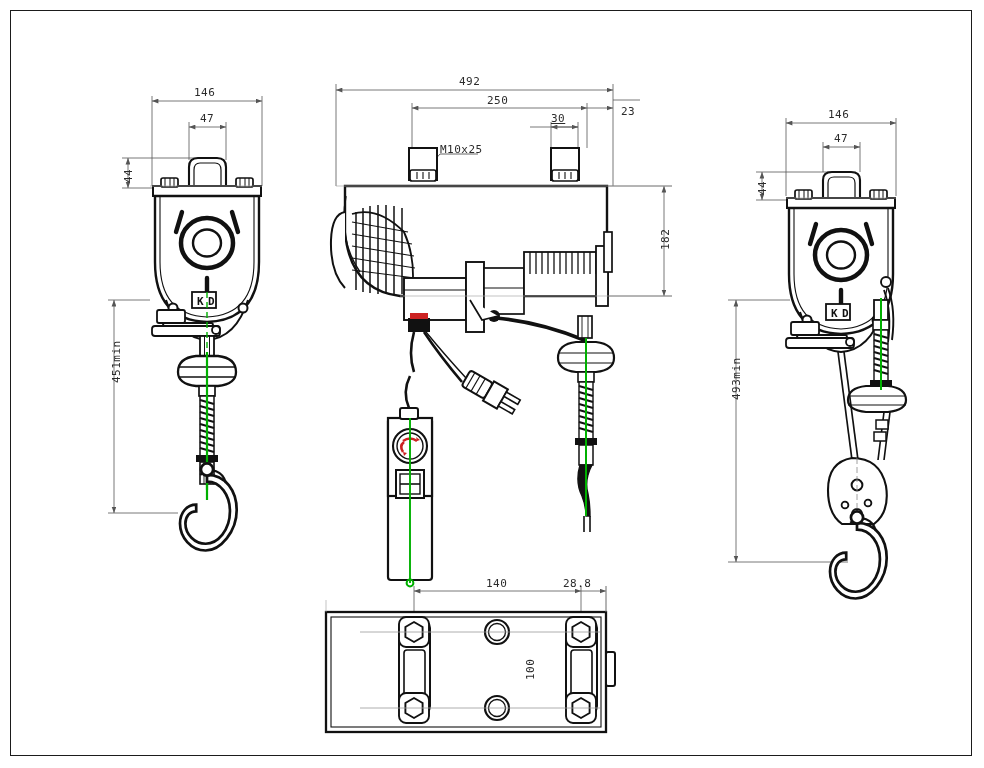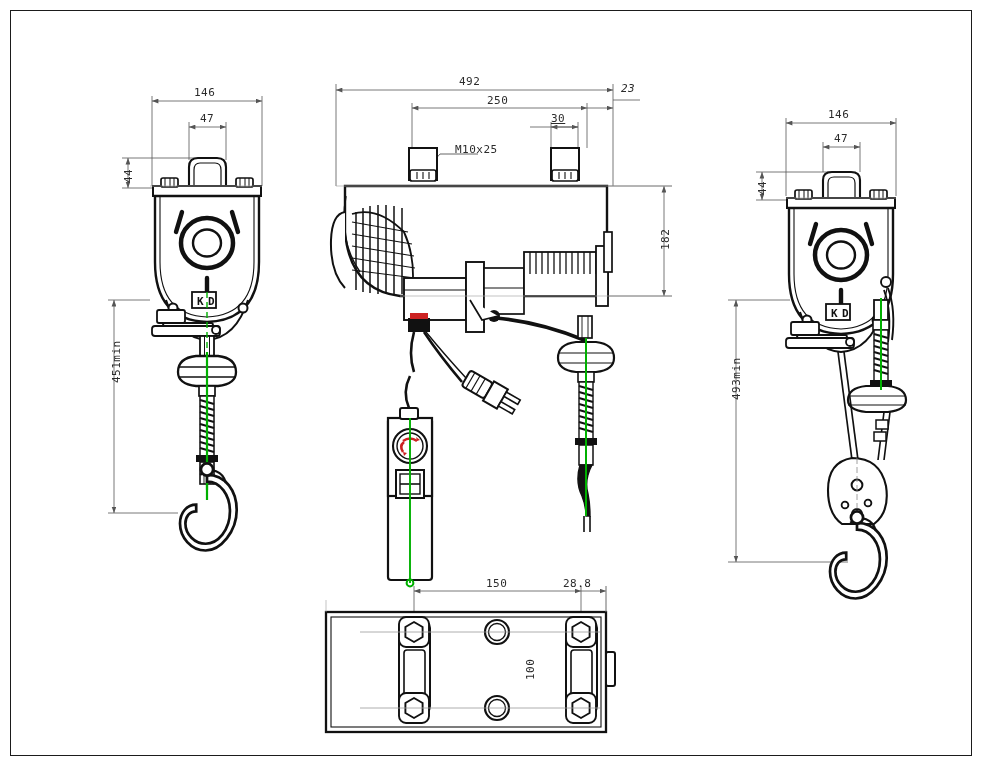--- a/index.html
+++ b/index.html
@@ -479,27 +479,27 @@
     </g>
   </svg>
 
   <div class="lbl" style="left:194px;top:86px;">146</div>
   <div class="lbl" style="left:200px;top:112px;">47</div>
   <div class="lbl rot" style="left:122px;top:183px;">44</div>
   <div class="lbl rot" style="left:110px;top:383px;">451min</div>
 
   <div class="lbl" style="left:459px;top:75px;">492</div>
   <div class="lbl" style="left:487px;top:94px;">250</div>
-  <div class="lbl" style="left:621px;top:82px;font-style:italic;">23</div>
+  <div class="lbl" style="left:621px;top:105px;">23</div>
   <div class="lbl" style="left:551px;top:112px;text-decoration:underline;">30</div>
   <div class="lbl rot" style="left:659px;top:250px;">182</div>
-  <div class="lbl" style="left:440px;top:143px;margin-left:15px;">M10x25</div>
+  <div class="lbl" style="left:440px;top:143px;">M10x25</div>
 
   <div class="lbl" style="left:828px;top:108px;">146</div>
   <div class="lbl" style="left:834px;top:132px;">47</div>
   <div class="lbl rot" style="left:756px;top:195px;">44</div>
   <div class="lbl rot" style="left:730px;top:400px;">493min</div>
 
-  <div class="lbl" style="left:486px;top:577px;">150</div>
+  <div class="lbl" style="left:486px;top:577px;">140</div>
   <div class="lbl" style="left:563px;top:577px;">28.8</div>
   <div class="lbl rot" style="left:524px;top:680px;">100</div>
 
 </div>
 
 </body></html>

